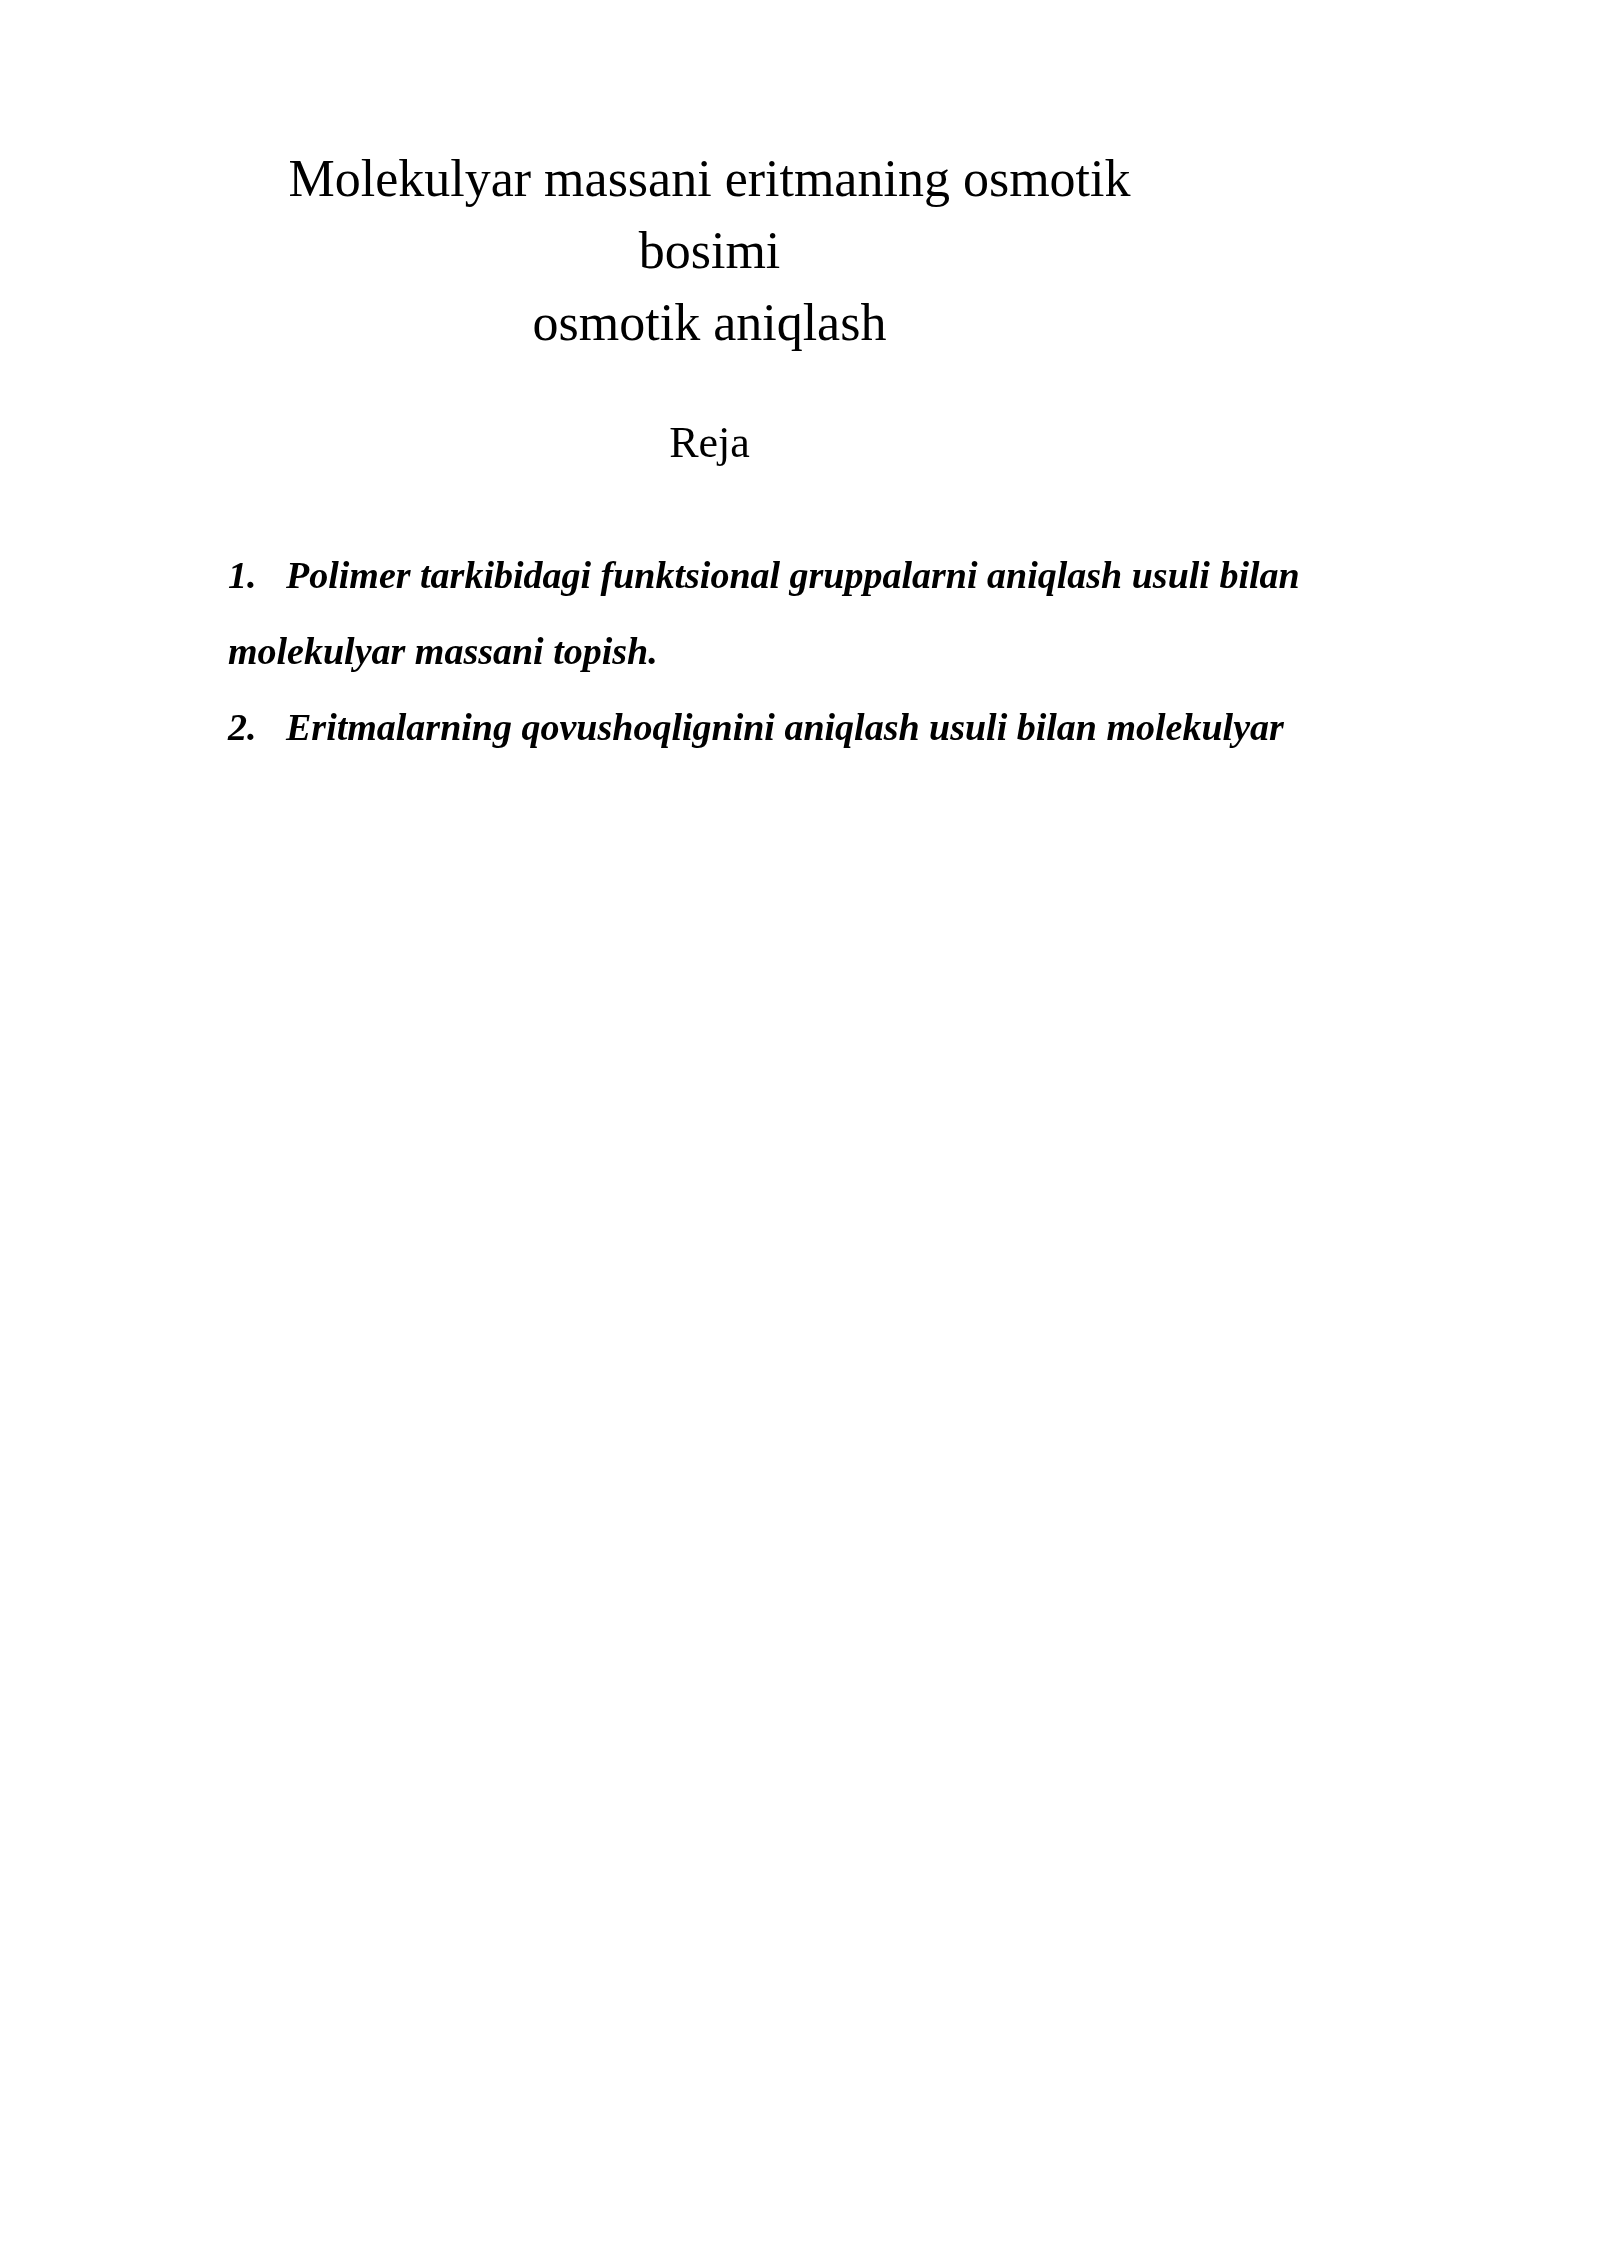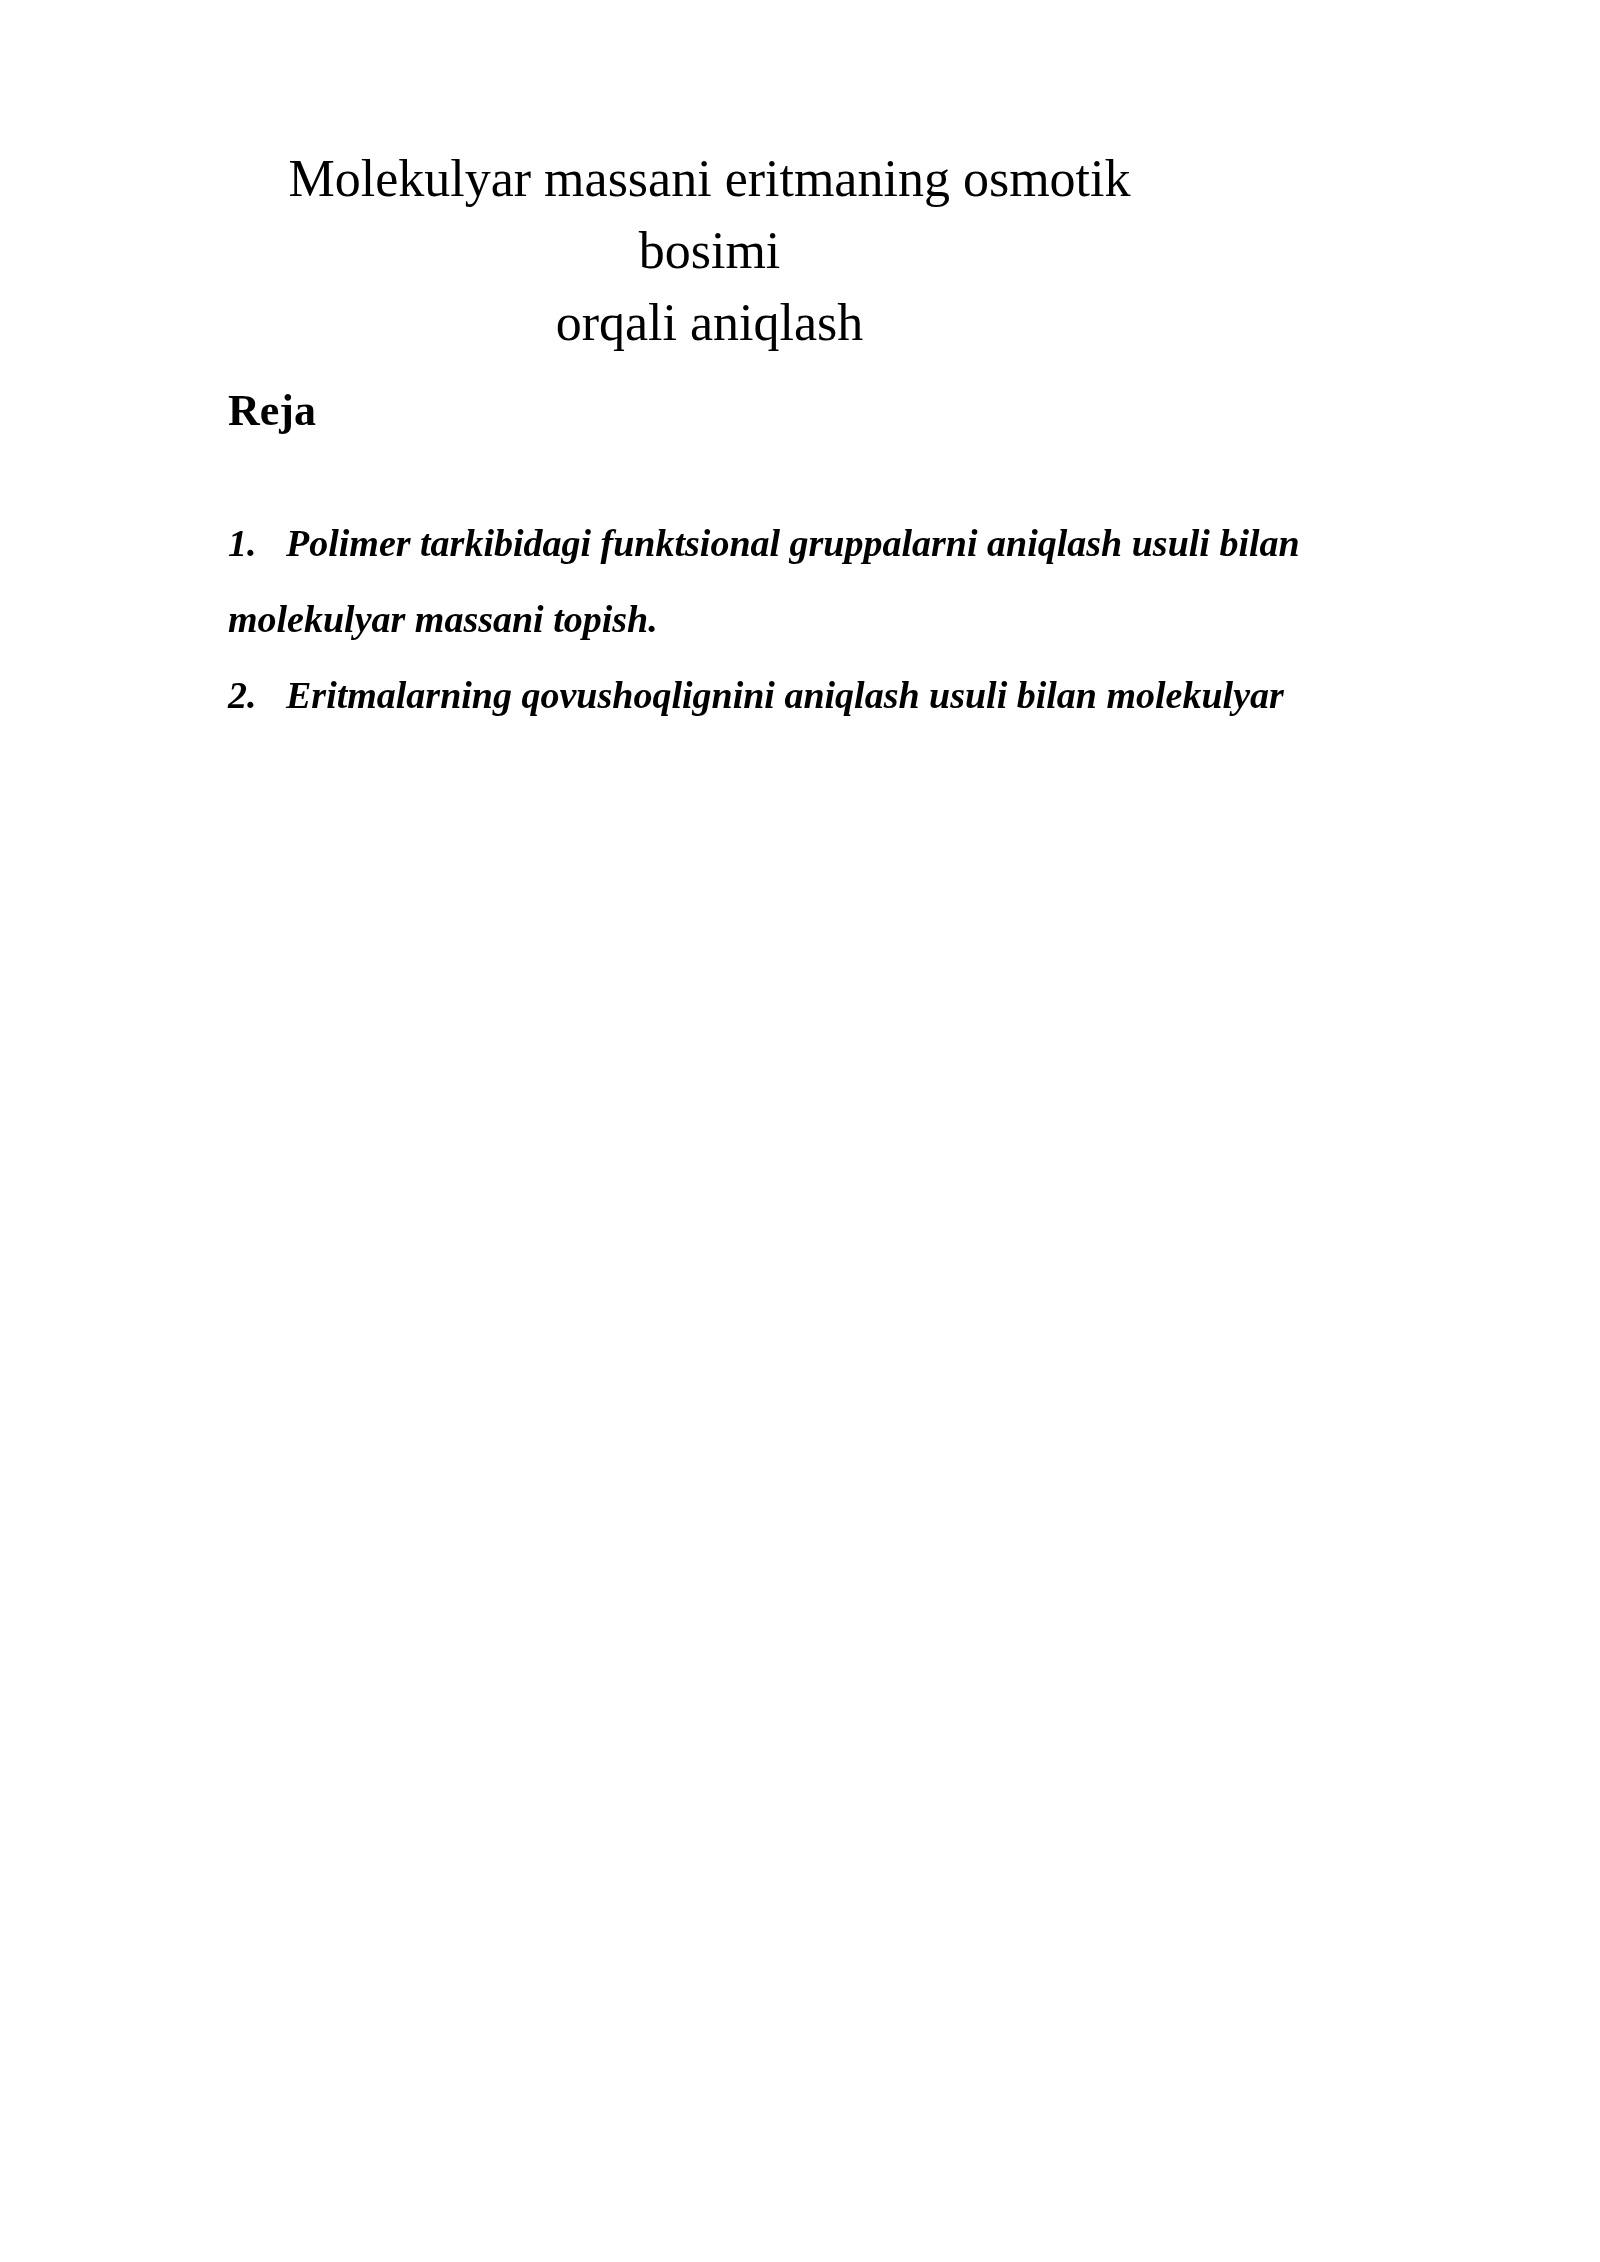--- a/index.html
+++ b/index.html
@@ -21,24 +21,25 @@
     text-align: center;
     font-size: 52px;
     line-height: 72px;
     font-weight: normal;
     color: #000000;
   }
   .doc-title .title-line {
     display: block;
   }
   .reja-heading {
-    margin: 22px 140px 0 228px;
+    margin: 54px 140px 0 228px;
+    text-align: center;
     font-size: 44px;
     line-height: 60px;
-    font-weight: bold;
+    font-weight: normal;
     color: #000000;
   }
   .plan-list {
     margin: 64px 120px 0 228px;
     font-style: italic;
     font-size: 38px;
     line-height: 76px;
     color: #000000;
     font-weight: bold;
   }
@@ -57,21 +58,21 @@
     white-space: nowrap;
   }
 </style>
 </head>
 <body>
 
 <div class="page">
 
   <h1 class="doc-title">
     <span class="title-line">Molekulyar massani eritmaning osmotik bosimi</span>
-    <span class="title-line">orqali aniqlash</span>
+    <span class="title-line">osmotik aniqlash</span>
   </h1>
 
   <h2 class="reja-heading">Reja</h2>
 
   <div class="plan-list">
 
     <div class="plan-item">
       <div class="first-line"><span class="item-num">1.</span><span>Polimer tarkibidagi funktsional gruppalarni aniqlash usuli bilan</span></div>
       <div class="wrap-line">molekulyar massani topish.</div>
     </div>

